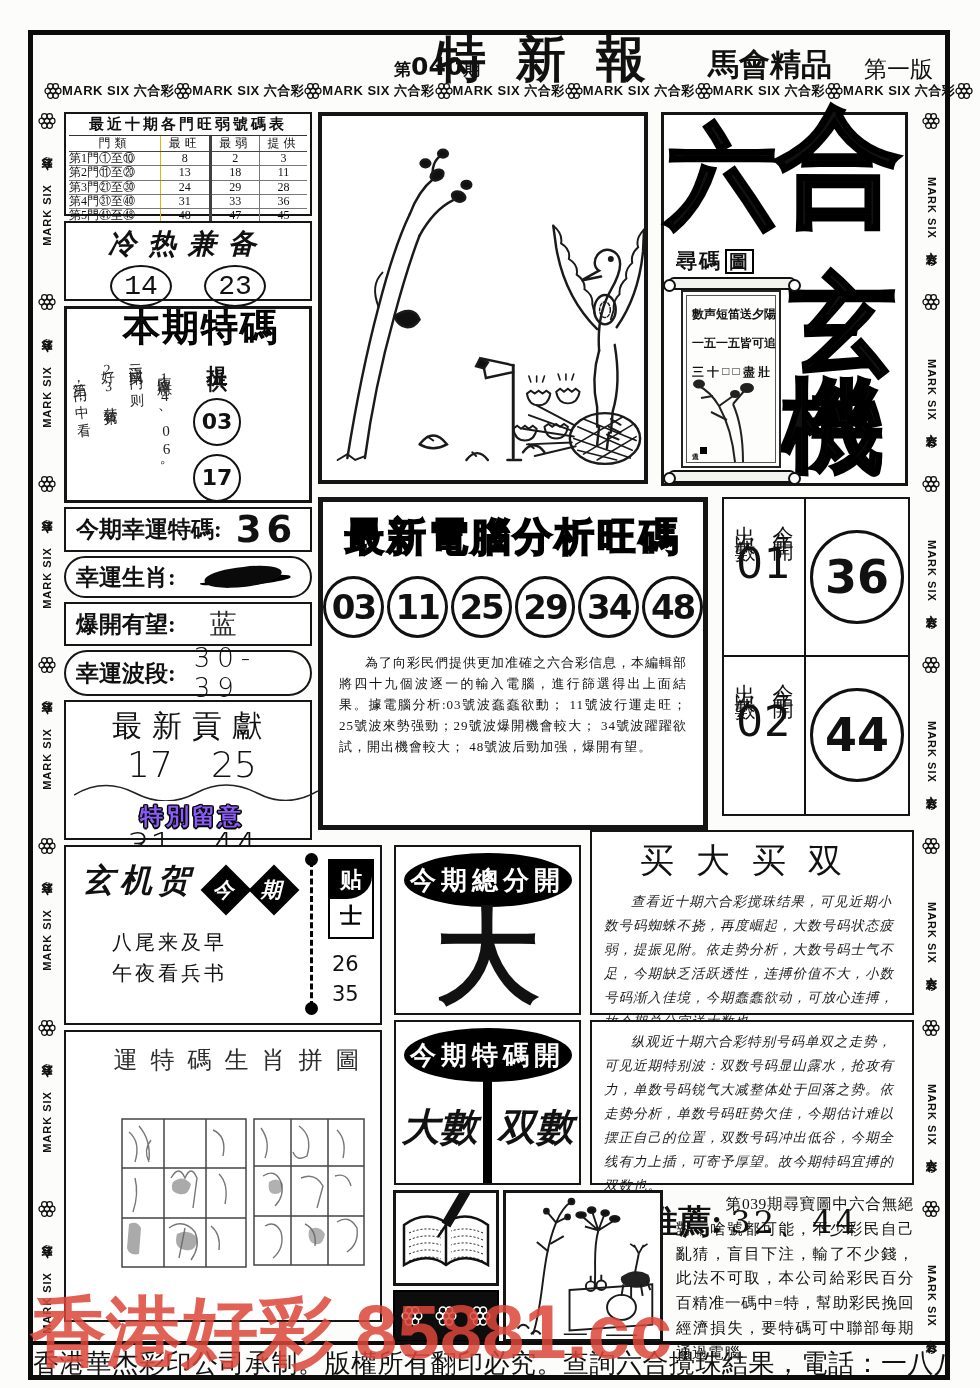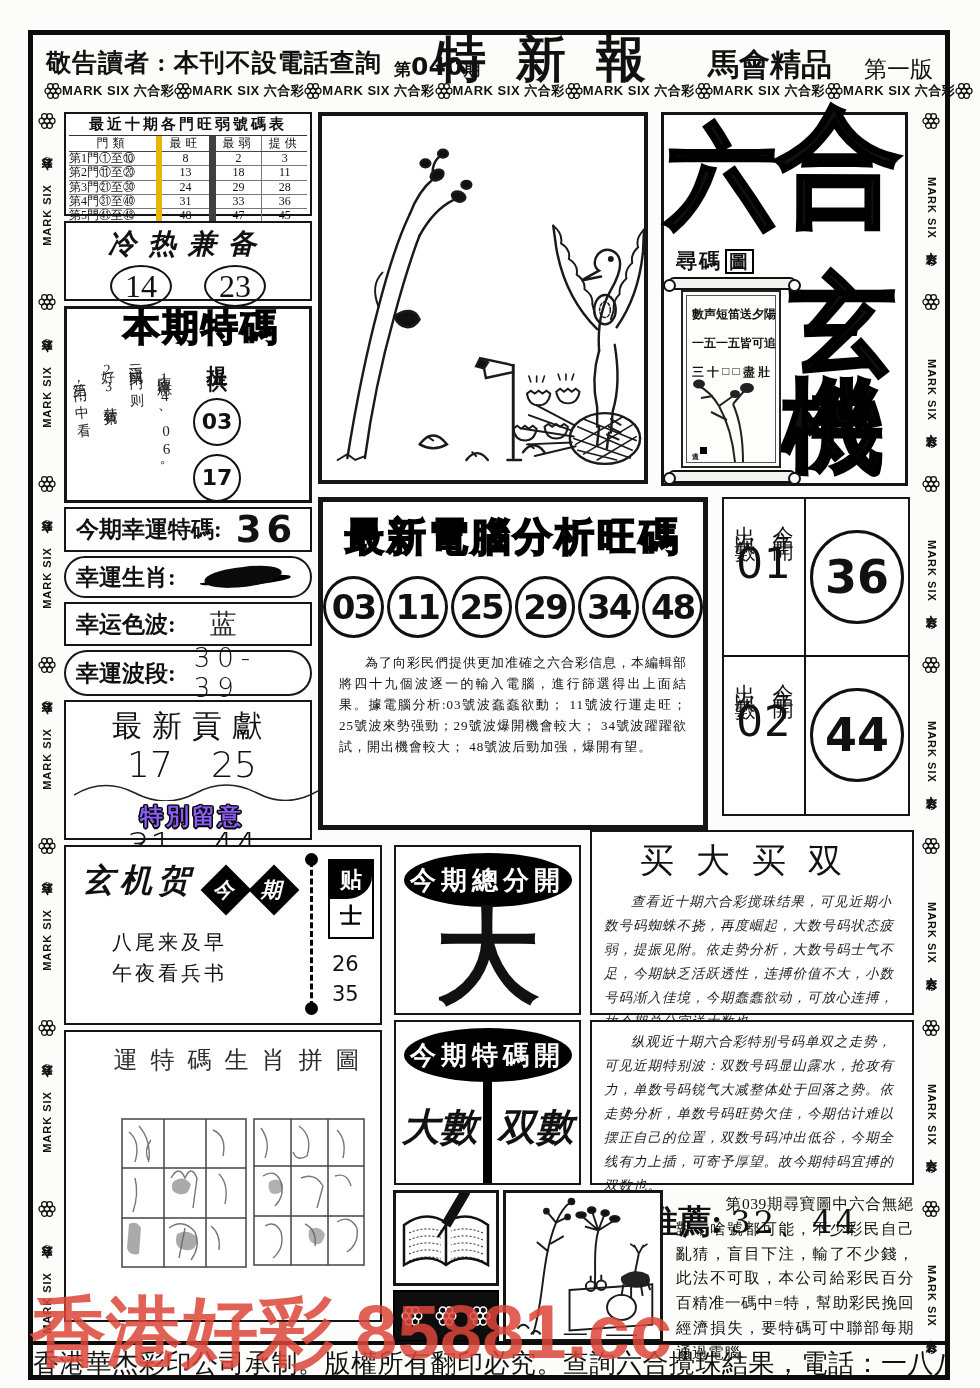--- a/index.html
+++ b/index.html
@@ -26,31 +26,31 @@
   #strip-right{left:917px;}
   .vbrand{writing-mode:vertical-rl;text-orientation:mixed;font:bold 11px "Liberation Sans",sans-serif;letter-spacing:1px;white-space:nowrap;}
   #strip-left .vbrand{transform:rotate(180deg);}
   
   #hot-table{left:64px;top:112px;width:248px;height:104px;padding:1px 3px;}
   #hot-table .t-title{font-size:15px;font-weight:bold;text-align:center;letter-spacing:3px;border-bottom:1px solid #333;padding-bottom:1px;}
   #hot-table table{width:100%;border-collapse:collapse;font-size:12px;line-height:1.1;}
   #hot-table th{font-weight:normal;letter-spacing:4px;font-size:12px;border-bottom:1px solid #444;}
   #hot-table td{border-bottom:1px solid #777;text-align:center;padding:0;}
   #hot-table td.c0{text-align:left;white-space:nowrap;}
-  #hot-table td.c0,#hot-table th.h0{border-right:6px solid #eab308;}
-  #hot-table td.c2,#hot-table th.h2{border-right:1px solid #777;border-left:7px solid #404040;}
+  #hot-table td.c0,#hot-table th.h0{border-right:1px solid #eab308;}
+  #hot-table td.c2,#hot-table th.h2{border-right:1px solid #777;border-left:3px solid #404040;}
   
   #cold-hot{left:64px;top:221px;width:248px;height:80px;}
   #cold-hot .ch-title{font-size:28px;font-weight:bold;font-style:italic;text-align:center;letter-spacing:12px;margin-top:2px;}
   .oval-row{display:flex;justify-content:space-around;padding:0 28px;margin-top:2px;}
-  .oval{width:58px;height:38px;border:2.5px solid #111;border-radius:50%;font-size:32px;
-        display:flex;align-items:center;justify-content:center;font-family:Liberation Serif, serif;}
+  .oval{width:58px;height:38px;border:2.5px solid #111;border-radius:50%;font-size:28px;
+        display:flex;align-items:center;justify-content:center;font-family:Liberation Mono, monospace;}
   
   #special-code{left:64px;top:306px;width:248px;height:197px;border-width:3px;}
-  #special-code .sc-title{font-size:37px;font-weight:700;text-align:center;letter-spacing:2px;
+  #special-code .sc-title{font-size:37px;font-weight:400;text-align:center;letter-spacing:2px;
         -webkit-text-stroke:1.5px #000;line-height:1.05;margin-left:26px;}
   #hand-cols{display:flex;justify-content:flex-start;gap:9px;padding:2px 8px;}
   .hand-col{writing-mode:vertical-rl;text-orientation:upright;font-size:14px;letter-spacing:2px;color:#222;}
   .hc0{margin-top:22px;transform:rotate(-6deg);}
   .hc1{margin-top:10px;transform:rotate(-4deg);}
   .hc2{margin-top:4px;transform:rotate(-3deg);}
   .hc3{margin-top:14px;transform:rotate(-2deg);font-size:15px;}
   .provide-col{display:flex;flex-direction:column;align-items:center;margin-left:10px;}
   .provide-label{writing-mode:vertical-rl;text-orientation:upright;font-size:21px;font-weight:bold;letter-spacing:6px;}
   .pcirc{width:44px;height:44px;border:2.5px solid #111;border-radius:50%;font-size:22px;font-weight:bold;
@@ -159,21 +159,20 @@
       color:#dc4639;opacity:0.85;white-space:nowrap;z-index:40;letter-spacing:0px;}
   #footer{left:33px;top:1341px;width:912px;height:34px;border-top:4px solid #0c0c0c;z-index:10;background:transparent;
       font-size:26px;letter-spacing:0.5px;padding-top:1px;box-sizing:border-box;white-space:nowrap;overflow:hidden;}
 </style>
 </head>
 <body>
 
 <div id="page">
   <div id="frame"></div>
 
-  <div class="abs" id="hdr-notice">敬告讀者 : 本刊不設電話查詢</div>
   <div class="abs" id="hdr-issue"><span>第</span><b>040</b><span>期</span></div>
   <div class="abs" id="hdr-title">特新報</div>
   <div class="abs" id="hdr-sub">馬會精品</div>
   <div class="abs" id="hdr-edition">第一版</div>
 
   <div class="abs" id="brand-row">
       <svg class="flower" viewBox="0 0 22 22">
         <g fill="none" stroke="currentColor" stroke-width="1.5">
           <circle cx="11" cy="11" r="3.4"></circle>
           <circle cx="17.4" cy="11.0" r="3.4"></circle>
@@ -515,21 +514,21 @@
 
   <div class="box lrow" id="lucky-special">
     <span class="lbl">今期幸運特碼:</span>
     <span class="val">36</span>
   </div>
   <div class="box lrow" id="zodiac">
     <span class="lbl">幸運生肖:</span>
     <span class="smudge"></span>
   </div>
   <div class="box lrow" id="color-wave">
-    <span class="lbl">幸运色波:</span>
+    <span class="lbl">爆開有望:</span>
     <span class="val">蓝</span>
   </div>
   <div class="box lrow" id="wave-range">
     <span class="lbl">幸運波段:</span>
     <span class="val">30-39</span>
   </div>
 
   <div class="box" id="contribution">
     <div class="co-title">最新貢獻</div>
     <div class="thin-nums">

